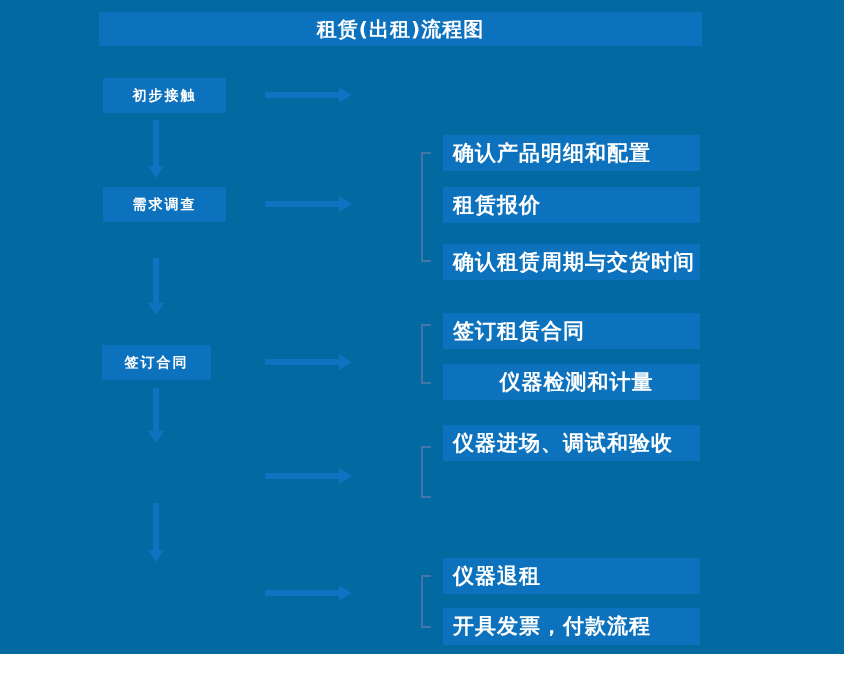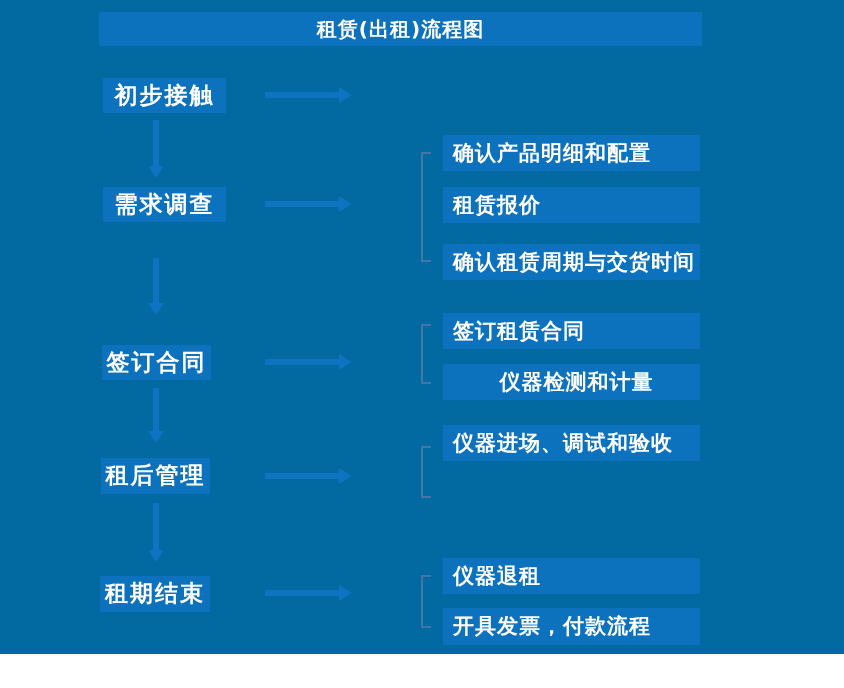--- a/index.html
+++ b/index.html
@@ -20,21 +20,21 @@
   }
   .title {
     line-height: 34px;
     text-align: center;
     font-size: 20px;
     letter-spacing: 1px;
   }
   .step {
     line-height: 35px;
     text-align: center;
-    font-size: 23px;
+    font-size: 14px;
     letter-spacing: 2px;
     white-space: nowrap;
     font-family: Liberation Serif, serif;
   }
   .detail {
     line-height: 36px;
     padding-left: 10px;
     font-size: 21px;
     letter-spacing: 1px;
     white-space: nowrap;
@@ -83,22 +83,20 @@
 </head>
 <body>
 
 <div class="canvas">
 
   <div class="box title" style="left:99px; top:12px; width:603px; height:34px;">租赁(出租)流程图</div>
 
   <div class="box step" style="left:103px; top:78px; width:123px; height:35px;">初步接触</div>
   <div class="box step" style="left:102px; top:345px; width:109px; height:35px;">签订合同</div>
   <div class="box step" style="left:103px; top:187px; width:123px; height:35px;">需求调查</div>
-  <div class="box step" style="left:101px; top:458px; width:109px; height:36px;">租后管理</div>
-  <div class="box step" style="left:100px; top:576px; width:110px; height:36px;">租期结束</div>
 
   <div class="varrow" style="left:153px; top:120px; height:46px;"></div>
   <div class="varrow" style="left:153px; top:258px; height:45px;"></div>
   <div class="varrow" style="left:153px; top:388px; height:43px;"></div>
   <div class="varrow" style="left:153px; top:503px; height:47px;"></div>
 
   <div class="harrow" style="left:265px; top:92px; width:74px;"></div>
   <div class="harrow" style="left:265px; top:201px; width:74px;"></div>
   <div class="harrow" style="left:265px; top:359px; width:74px;"></div>
   <div class="harrow" style="left:265px; top:473px; width:74px;"></div>

